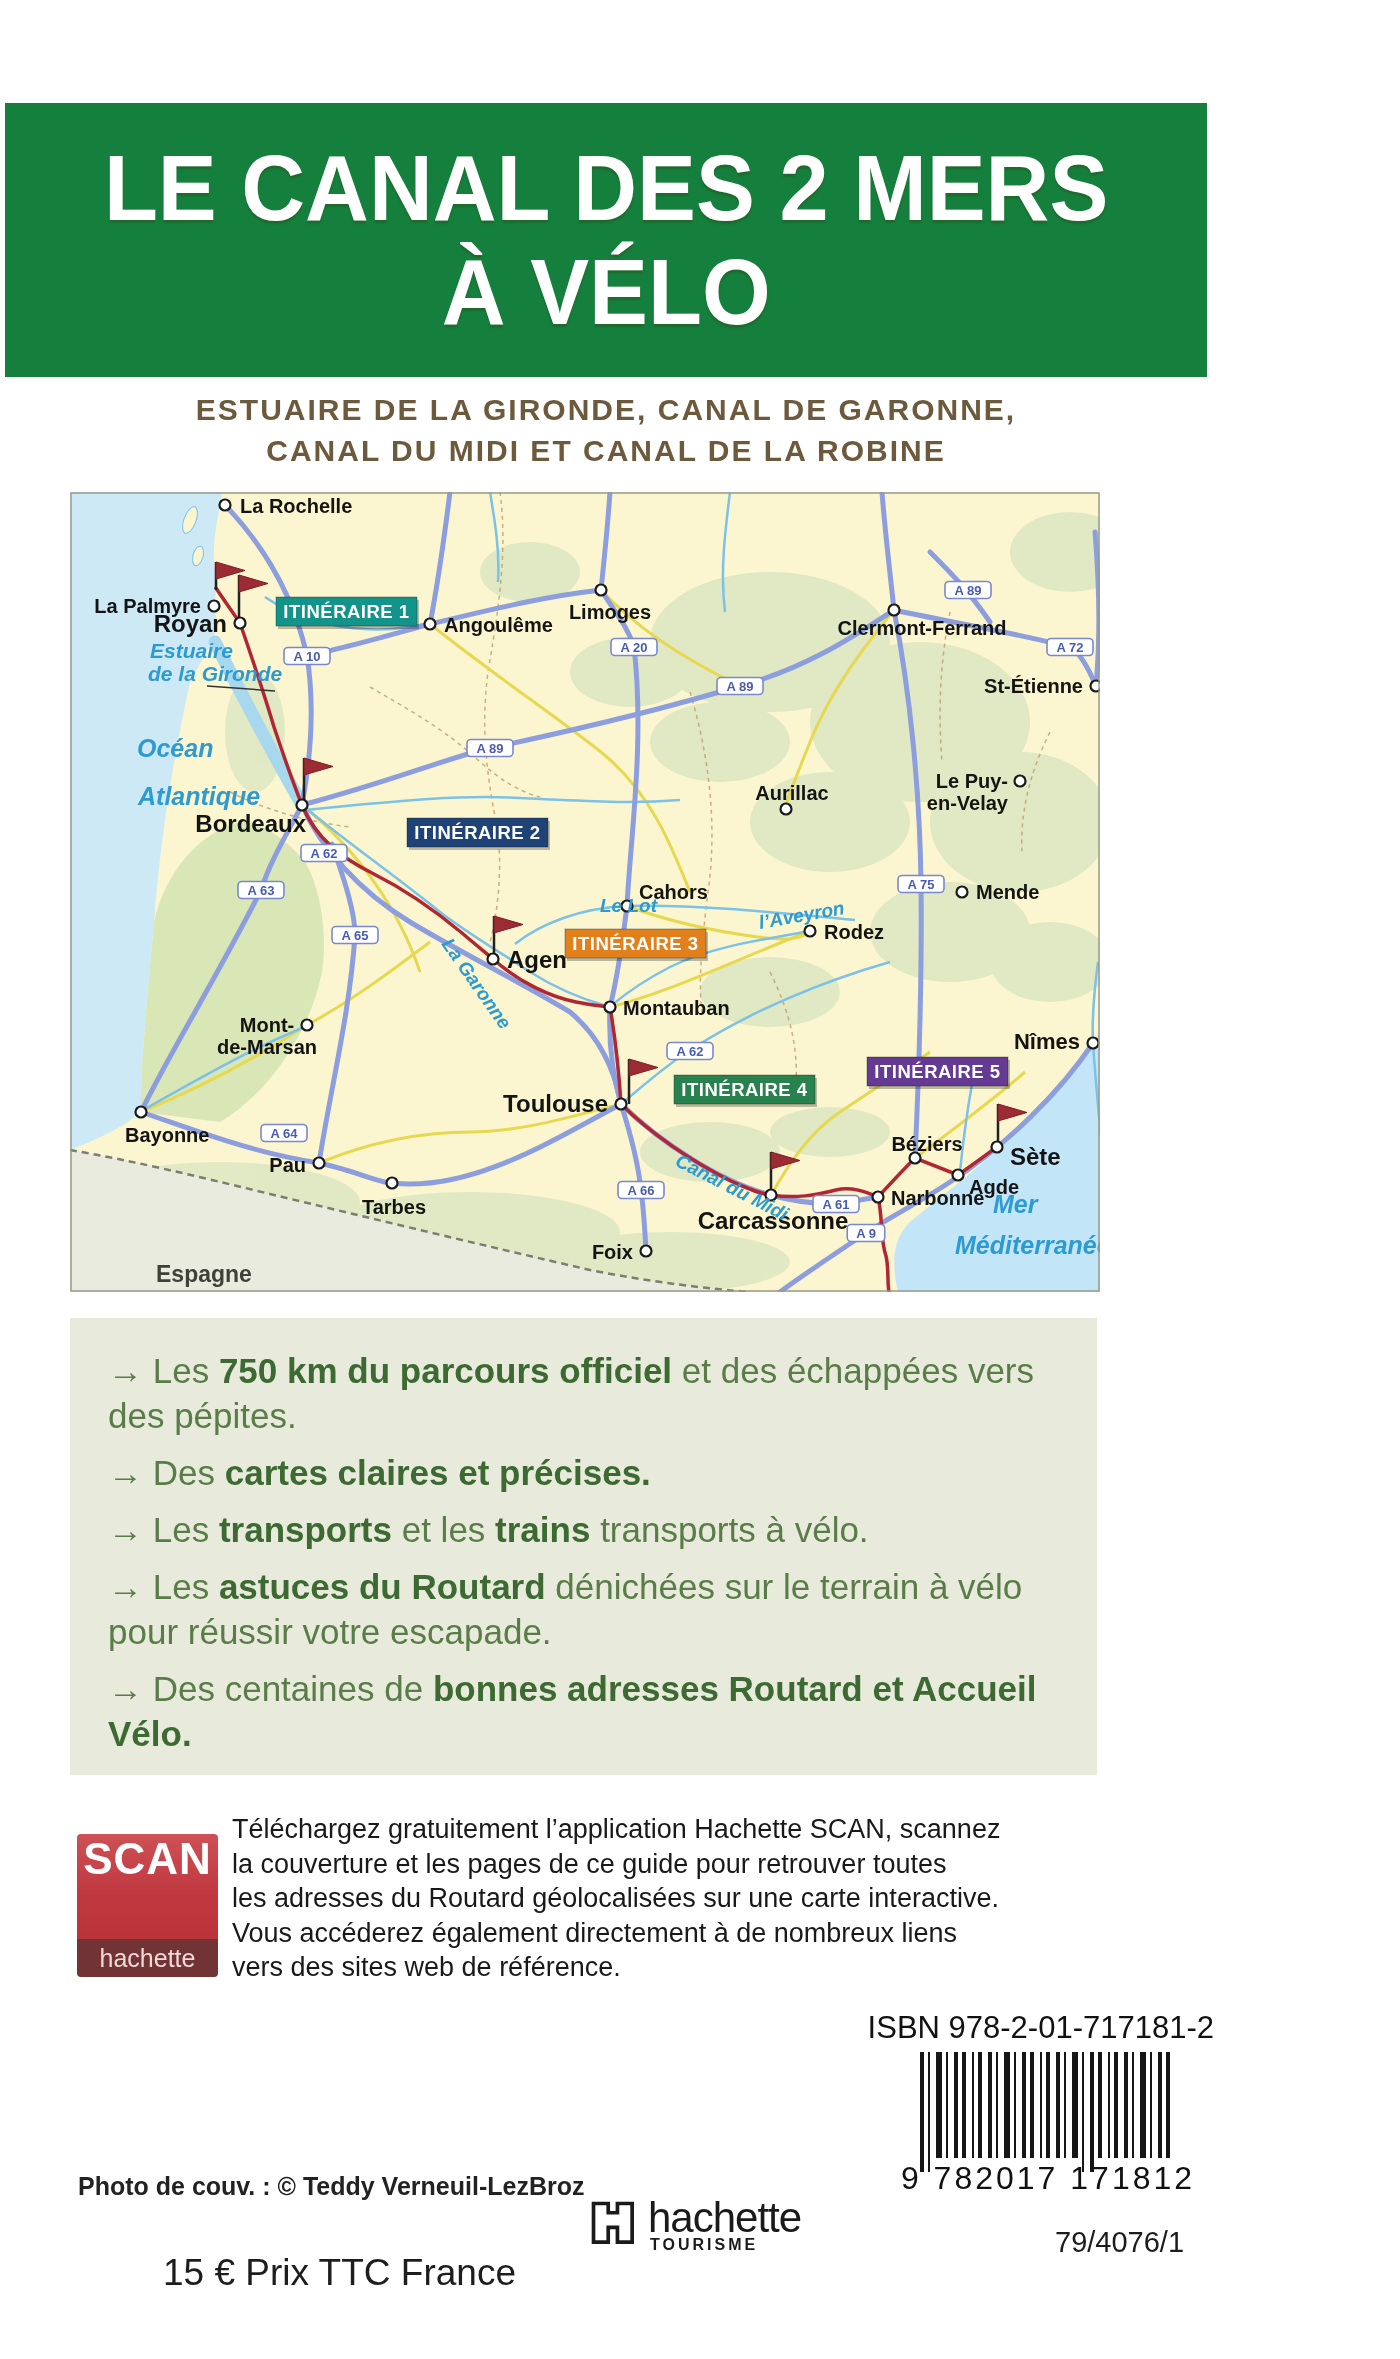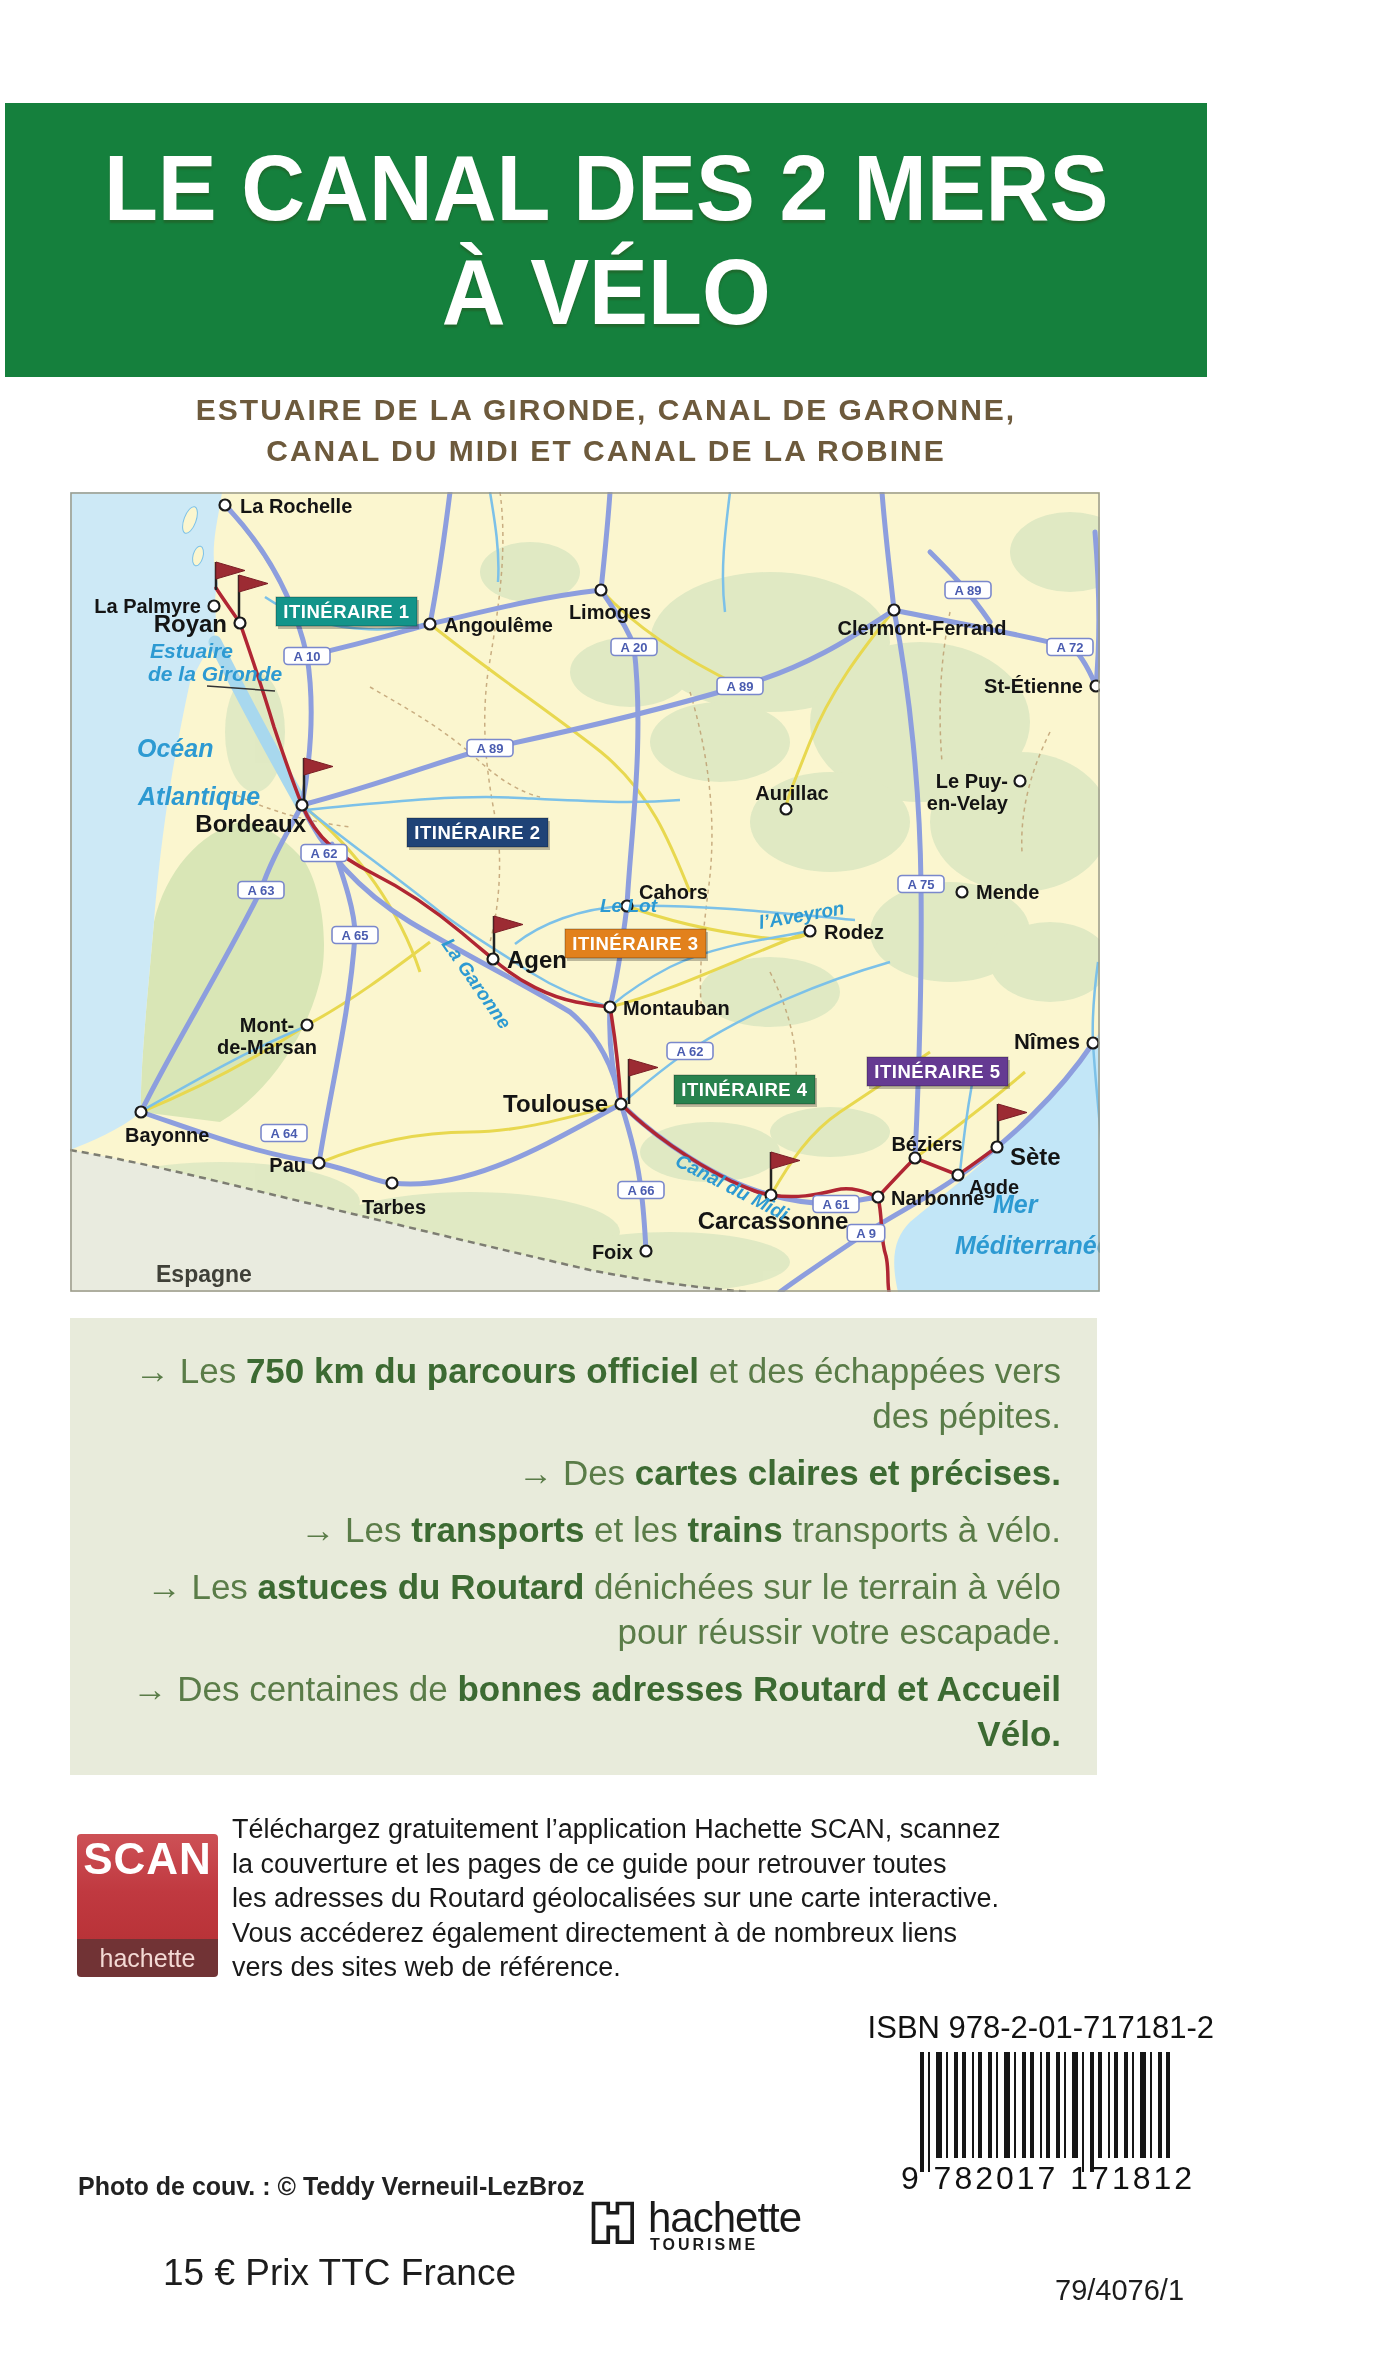--- a/index.html
+++ b/index.html
@@ -15,21 +15,21 @@
             text-shadow:0 3px 2px rgba(50,62,18,.35);transform:scaleX(.96);}
   .subtitle{position:absolute;left:5px;top:389px;width:1202px;text-align:center;
             font-weight:700;font-size:30px;line-height:41px;letter-spacing:2px;transform-origin:center top;}
 
   
   .map-wrap{position:absolute;left:70px;top:492px;width:1030px;height:800px;}
   .map-wrap svg{display:block;}
 
   
   .features{position:absolute;left:70px;top:1318px;width:1027px;height:457px;box-sizing:border-box;
-            padding:30px 36px 24px 38px;overflow:hidden;text-align:right;}
+            padding:30px 36px 24px 38px;overflow:hidden;}
   .features p.feat{margin:0 0 12px 0;font-size:35px;line-height:45px;font-weight:400;}
   .features p.feat .b{font-weight:700;}
 
   
   .scan-logo{position:absolute;left:77px;top:1834px;width:141px;height:143px;
              border-radius:4px;overflow:hidden;display:flex;flex-direction:column;}
   .scan-logo .top{flex:1;display:flex;align-items:flex-start;justify-content:center;
                   background:linear-gradient(#cd5156,#c03940 55%,#b93338);}
   .scan-logo .top span{color:#ffffff;font-weight:700;font-size:44px;letter-spacing:1px;}
   .scan-logo .bottom{height:38px;background:#713335;display:flex;align-items:center;justify-content:center;}
@@ -44,21 +44,21 @@
   .barcode-digits{position:absolute;left:900px;top:2160px;width:296px;text-align:center;
                   font-size:32px;letter-spacing:3px;color:#111;}
 
   
   .credit{position:absolute;left:78px;top:2172px;font-size:25px;font-weight:700;color:#222;}
   .price{position:absolute;left:163px;top:2252px;font-size:37px;color:#1d1d1d;}
   .publisher{position:absolute;left:588px;top:2198px;display:flex;align-items:flex-start;}
   .publisher .hname{font-size:42px;color:#1a1a1a;letter-spacing:-1px;line-height:40px;margin-left:10px;}
   .publisher .hsub{font-size:16px;font-weight:700;letter-spacing:3px;color:#1a1a1a;margin-left:12px;margin-top:-2px;}
   .ptext{display:flex;flex-direction:column;}
-  .print-code{position:absolute;left:1055px;top:2226px;font-size:29px;color:#1c1c1c;margin-top:48px;}
+  .print-code{position:absolute;left:1055px;top:2226px;font-size:29px;color:#1c1c1c;}
 </style>
 </head>
 <body>
 
 <div class="page">
 
   <div class="band" style="background: #15803d;">
     <div class="t1">LE CANAL DES 2 MERS</div>
     <div class="t2">À VÉLO</div>
   </div>

